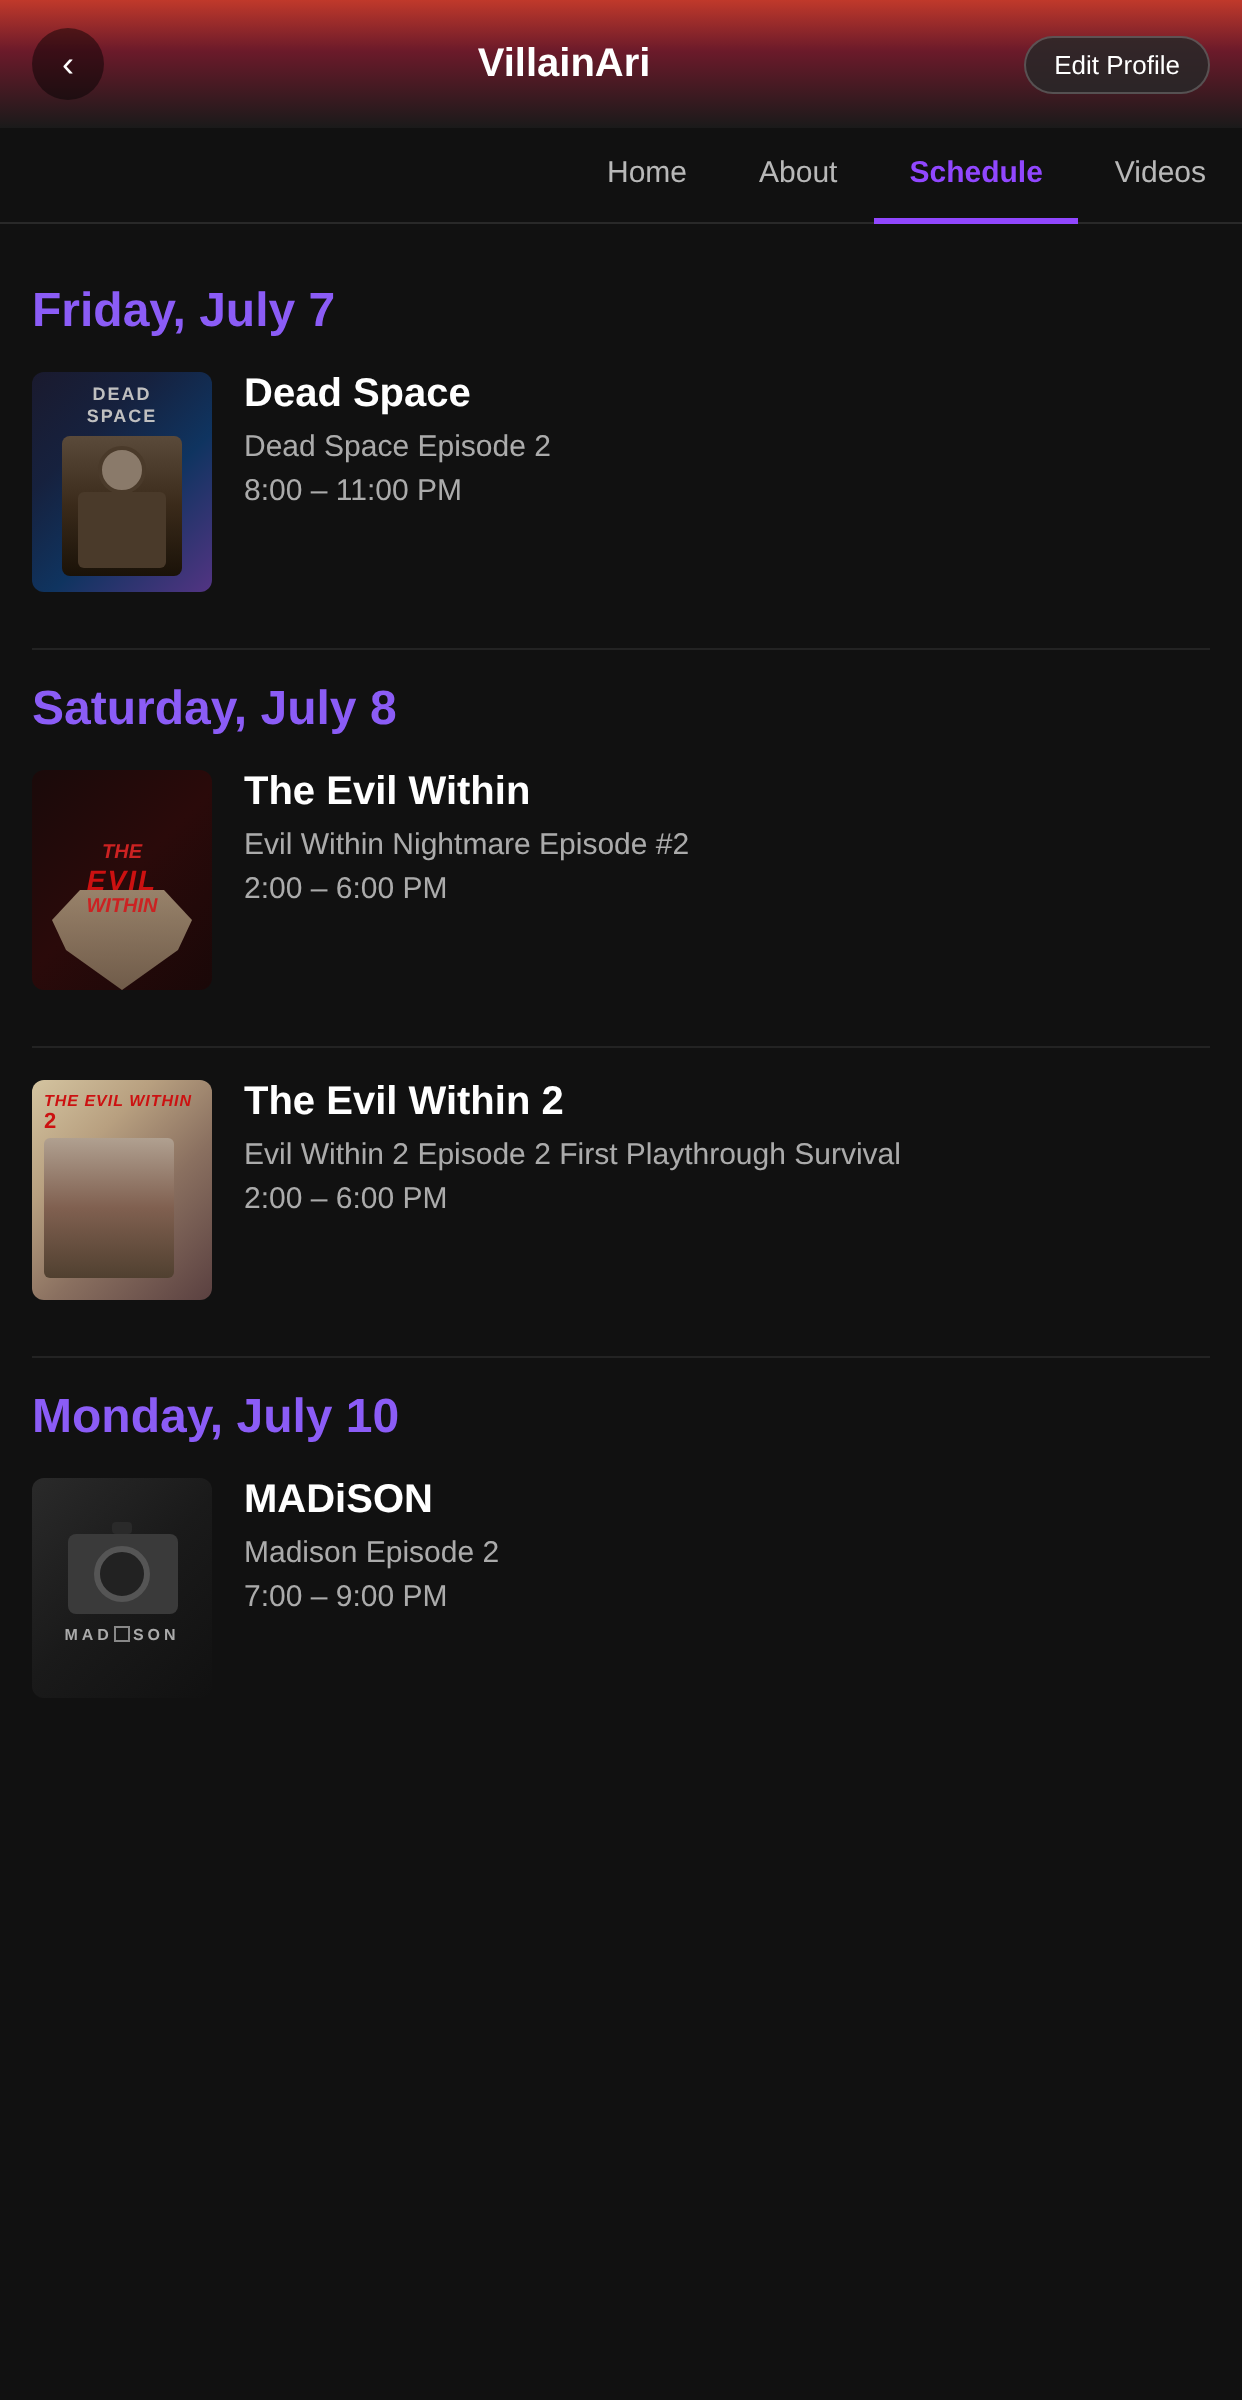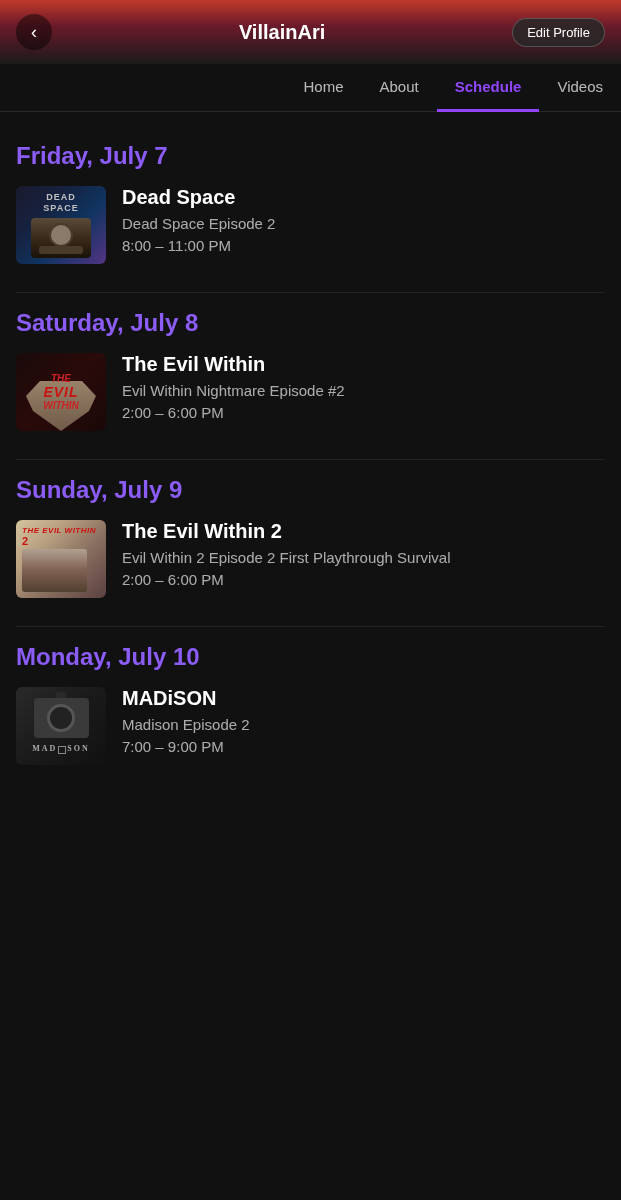--- a/index.html
+++ b/index.html
@@ -103,21 +103,21 @@
 
     .schedule-item {
       display: flex;
       align-items: flex-start;
       margin-bottom: 28px;
       gap: 16px;
     }
 
     .game-thumbnail {
       width: 90px;
-      height: 78px;
+      height: 110px;
       border-radius: 6px;
       flex-shrink: 0;
       overflow: hidden;
       position: relative;
     }
 
     
     .thumb-dead-space {
       background: linear-gradient(135deg, #1a1a2e 0%, #16213e 30%, #0f3460 60%, #533483 100%);
       display: flex;
@@ -282,21 +282,20 @@
       height: 6px;
       background: #2a2a2a;
       border-radius: 2px;
     }
     .thumb-madison .mad-title {
       color: #aaa;
       font-size: 8px;
       font-weight: 700;
       letter-spacing: 2px;
       text-transform: uppercase;
-      font-family: Liberation Serif, serif;
     }
     .thumb-madison .mad-square {
       width: 8px;
       height: 8px;
       border: 1px solid #888;
       display: inline-block;
       margin: 0 1px;
       vertical-align: middle;
     }
 
@@ -393,21 +392,20 @@
         <div class="game-name">The Evil Within</div>
         <div class="episode-name">Evil Within Nightmare Episode #2</div>
         <div class="time-range">2:00 – 6:00 PM</div>
       </div>
     </div>
   </div>
 
   <div class="divider"></div>
 
   <div class="day-section">
-    <div class="day-header">Sunday, July 9</div>
     <div class="schedule-item">
       <div class="game-thumbnail thumb-evil-within2">
         <span class="ew2-title">THE EVIL WITHIN</span>
         <span class="ew2-num">2</span>
         <div class="ew2-figure"></div>
       </div>
       <div class="schedule-info">
         <div class="game-name">The Evil Within 2</div>
         <div class="episode-name">Evil Within 2 Episode 2 First Playthrough Survival</div>
         <div class="time-range">2:00 – 6:00 PM</div>

